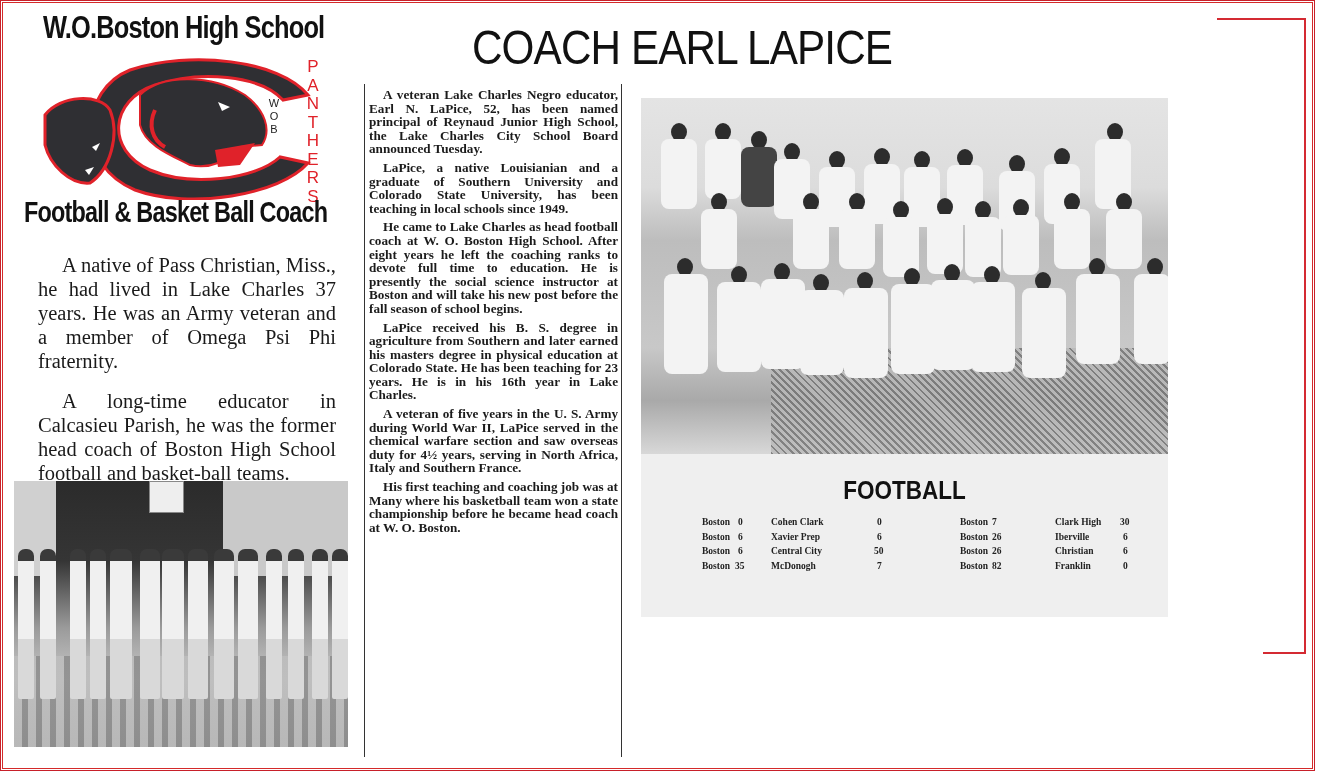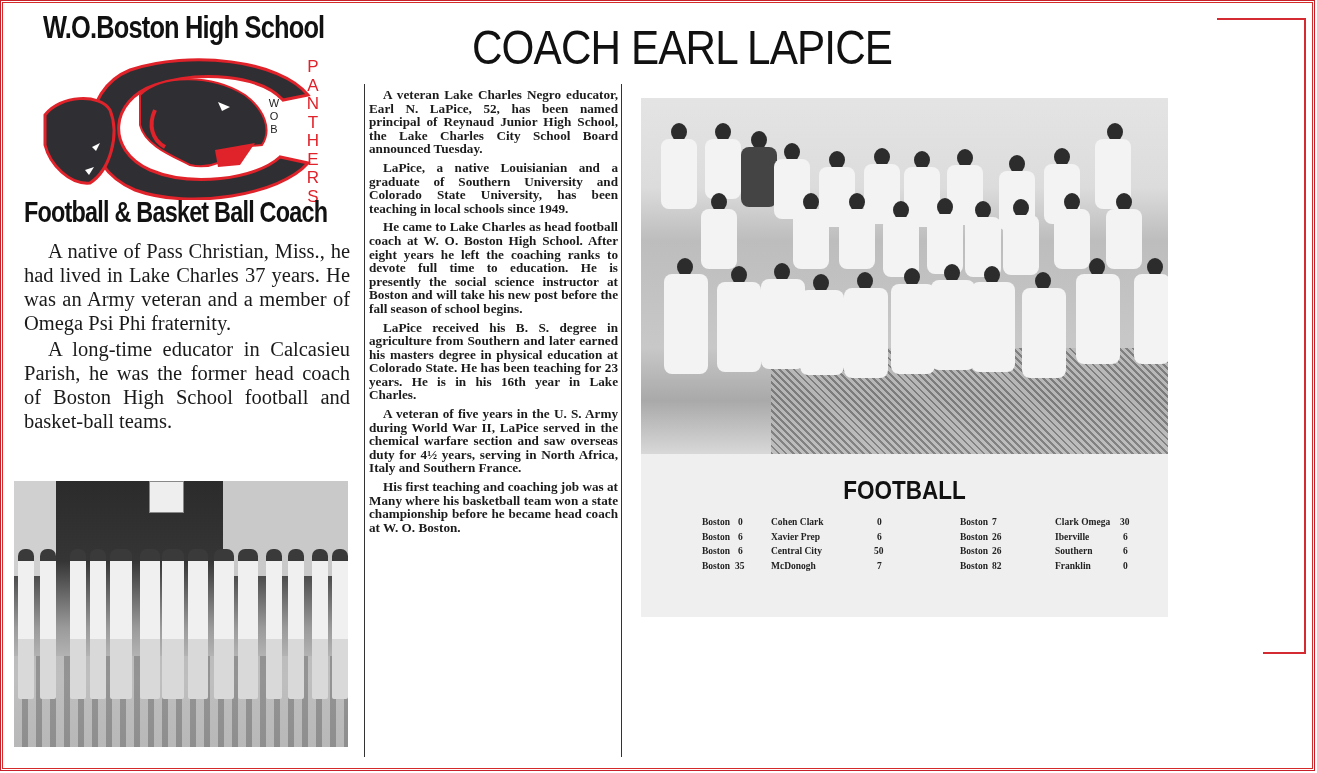--- a/index.html
+++ b/index.html
@@ -15,21 +15,21 @@
 
   .logo { position: absolute; left: 40px; top: 55px; width: 285px; height: 145px; }
   .panthers-word { position: absolute; left: 305px; top: 58px; width: 16px; color: #e0222a; font-size: 17px; font-weight: 400; line-height: 18.5px; text-align: center; }
   .panthers-word span { display: block; }
   .wob-word { position: absolute; left: 268px; top: 97px; width: 12px; color: #222; font-size: 11px; line-height: 13px; text-align: center; }
   .wob-word span { display:block; }
 
   .coach-sub { position: absolute; left: 24px; top: 195px; font-family: "Liberation Sans", sans-serif; font-weight: 700; font-size: 30px; letter-spacing: -1px; color: #111; transform: scaleX(0.78); transform-origin: left top; white-space: nowrap; }
 
   .clip-left { position: absolute; left: 22px; top: 237px; width: 330px; font-family: "Liberation Serif", serif; font-size: 20.5px; line-height: 24px; color: #1a1a1a; text-align: justify; }
-  .clip-left p { margin: 2px; text-indent: 24px; }
+  .clip-left p { margin: 16px; text-indent: 24px; }
 
   .clip-mid { position: absolute; left: 364px; top: 84px; width: 258px; height: 673px; border-left: 1px solid #333; border-right: 1.5px solid #333; box-sizing: border-box; padding: 4px 3px 0 4px; }
   .clip-mid p { margin: 0 0 5px 0; text-indent: 14px; font-family: "Liberation Serif", serif; font-weight: 700; font-size: 13.2px; line-height: 13.6px; color: #1b1b1b; text-align: justify; }
 
   .photo-bball { position: absolute; left: 14px; top: 481px; width: 334px; height: 266px; background: linear-gradient(180deg, #2b2b2b 0%, #353535 30%, #9a9a9a 55%, #c8c8c8 75%, #8c8c8c 100%); overflow: hidden; }
   .bball-wall-l { position: absolute; left: 0; top: 0; width: 42px; height: 95px; background: #d0d0d0; }
   .bball-wall-r { position: absolute; right: 0; top: 0; width: 125px; height: 95px; background: #c9c9c9; }
   .bball-board { position: absolute; left: 135px; top: 0; width: 33px; height: 30px; background: #eee; border: 1px solid #888; }
   .bball-floor { position: absolute; left: 0; top: 175px; width: 100%; height: 91px; background: repeating-linear-gradient(90deg, #bdbdbd 0 8px, #8e8e8e 8px 14px); opacity: .9; }
   .player { position: absolute; top: 68px; width: 16px; height: 150px; background: linear-gradient(180deg, #3a3a3a 0 12px, #f0f0f0 12px 60%, #d9d9d9 60% 100%); border-radius: 7px 7px 2px 2px; }
@@ -204,41 +204,41 @@
   <div class="fb-caption">
     <div class="fb-title">FOOTBALL</div>
     <div class="fb-scores">
       <div class="score-row" style="top:0">
         <span style="left:0">Boston</span>
         <span style="left:36px">0</span>
         <span style="left:69px">Cohen Clark</span>
         <span style="left:175px">0</span>
         <span style="left:258px">Boston</span>
         <span style="left:290px">7</span>
-        <span style="left:353px">Clark Omega</span>
+        <span style="left:353px">Clark High</span>
         <span style="left:418px">30</span>
       </div>
       <div class="score-row" style="top:14.5px">
         <span style="left:0">Boston</span>
         <span style="left:36px">6</span>
         <span style="left:69px">Xavier Prep</span>
         <span style="left:175px">6</span>
         <span style="left:258px">Boston</span>
         <span style="left:290px">26</span>
         <span style="left:353px">Iberville</span>
         <span style="left:421px">6</span>
       </div>
       <div class="score-row" style="top:29px">
         <span style="left:0">Boston</span>
         <span style="left:36px">6</span>
         <span style="left:69px">Central City</span>
         <span style="left:172px">50</span>
         <span style="left:258px">Boston</span>
         <span style="left:290px">26</span>
-        <span style="left:353px">Southern</span>
+        <span style="left:353px">Christian</span>
         <span style="left:421px">6</span>
       </div>
       <div class="score-row" style="top:43.5px">
         <span style="left:0">Boston</span>
         <span style="left:33px">35</span>
         <span style="left:69px">McDonogh</span>
         <span style="left:175px">7</span>
         <span style="left:258px">Boston</span>
         <span style="left:290px">82</span>
         <span style="left:353px">Franklin</span>

